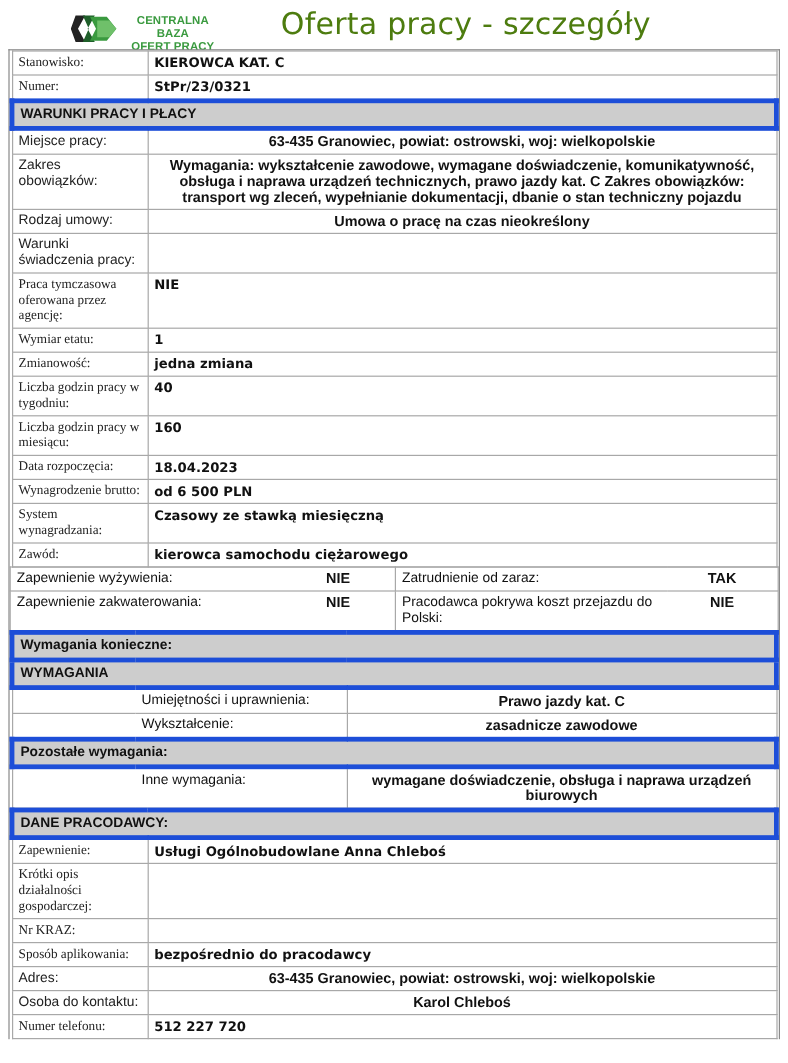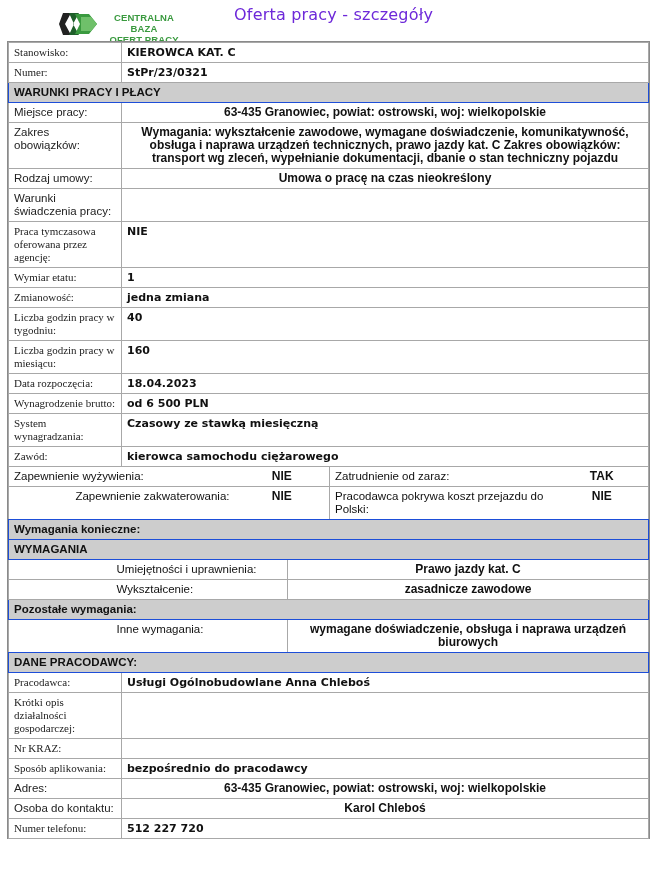--- a/index.html
+++ b/index.html
@@ -8,39 +8,39 @@
     font-family: "DejaVu Sans", sans-serif; color: #111;
   }
   .header { position: absolute; left: 16px; top: 0; width: 657px; height: 42px; margin-left: 36px; }
   .logo { position: absolute; left: 7px; top: 11px; width: 125px; height: 26px; }
   .logo-text {
     position: absolute; left: 45px; top: 1px; font-family: "Liberation Sans", sans-serif;
     font-weight: bold; font-size: 9.5px; line-height: 11px; color: #3a9a3f; text-align: center;
     letter-spacing: 0.1px;
   }
   .page-title {
-    position: absolute; left: 182px; top: 5px; font-size: 16px; font-weight: normal;
-    color: #6d28d9; font-family: "DejaVu Sans", sans-serif; letter-spacing: 0.2px;
+    position: absolute; left: 182px; top: 5px; font-size: 25px; font-weight: normal;
+    color: #4d7c0f; font-family: "DejaVu Sans", sans-serif; letter-spacing: 0.2px;
   }
   .sheet {
     position: absolute; left: 7px; top: 41px; width: 641px;
     border-left: 1px solid #8a8a8a; border-right: 1px solid #8a8a8a; border-top: 1px solid #8a8a8a;
   }
   table { border-collapse: collapse; width: 100%; table-layout: fixed; }
   td {
     border: 1px solid #a8a8a8; padding: 3px 5px 3px 5px; vertical-align: top;
     font-size: 11px; line-height: 13px;
   }
   .lbl { width: 102px; font-family: Liberation Serif, serif; font-weight: normal; color: #222; }
   .val { font-weight: bold; color: #111; }
   .narrow { font-family: "Liberation Sans", sans-serif; font-size: 11.5px; }
   .narrowb { font-family: "Liberation Sans", sans-serif; font-size: 12px; font-weight: bold; text-align: center; }
   .section td {
     background: #cdcdcd; font-weight: bold; font-family: "Liberation Sans", sans-serif;
-    font-size: 11.5px; padding: 3px 5px; border: 1px solid #1d4ed8;
+    font-size: 11.5px; padding: 3px 5px; border: 4px solid #1d4ed8;
   }
 </style>
 </head>
 <body>
 
 <div class="header">
   <div class="logo">
     <svg width="42" height="26" viewBox="0 0 42 26">
       <polygon points="4,2 12,2 6,13 12,24 4,24 0,13" fill="#222"></polygon>
       <polygon points="10,2 20,2 14,13 20,24 10,24 15,13" fill="#1f5f2a"></polygon>
@@ -137,21 +137,21 @@
         <col>
       </colgroup>
     <tbody>
         <tr>
       <td class="narrow" style="border-right:none;">Zapewnienie wyżywienia:</td>
       <td class="narrowb" style="border-left:none;">NIE</td>
       <td class="narrow" style="border-right:none;">Zatrudnienie od zaraz:</td>
       <td class="narrowb" style="border-left:none;">TAK</td>
     </tr>
     <tr>
-      <td class="narrow" style="border-right:none;text-align:right;">Zapewnienie zakwaterowania:</td>
+      <td class="narrow" style="border-right:none;">Zapewnienie zakwaterowania:</td>
       <td class="narrowb" style="border-left:none;">NIE</td>
       <td class="narrow" style="border-right:none;">Pracodawca pokrywa koszt przejazdu do Polski:</td>
       <td class="narrowb" style="border-left:none;">NIE</td>
     </tr>
   </tbody>
     </table>
 
   <table style="margin-top:-1px;">
     <colgroup>
         <col style="width:103px">
@@ -189,21 +189,21 @@
   <table style="margin-top:-1px;">
     <colgroup>
         <col style="width:113px">
         <col>
       </colgroup>
     <tbody>
         <tr class="section">
           <td colspan="2">DANE PRACODAWCY:</td>
         </tr>
     <tr>
-          <td class="lbl">Pracodawca:</td>
+          <td class="lbl">Zapewnienie:</td>
           <td class="val">Usługi Ogólnobudowlane Anna Chleboś</td>
         </tr>
     <tr>
           <td class="lbl">Krótki opis działalności gospodarczej:</td>
           <td class="val"></td>
         </tr>
     <tr>
           <td class="lbl">Nr KRAZ:</td>
           <td class="val"></td>
         </tr>

